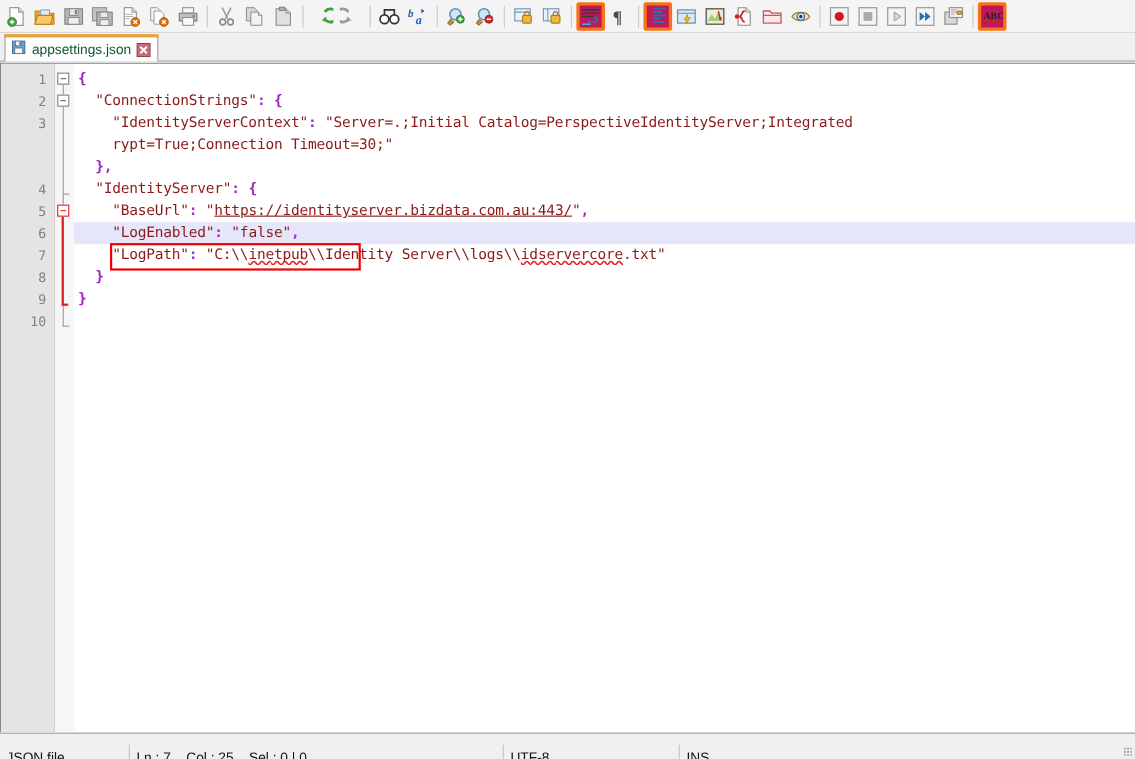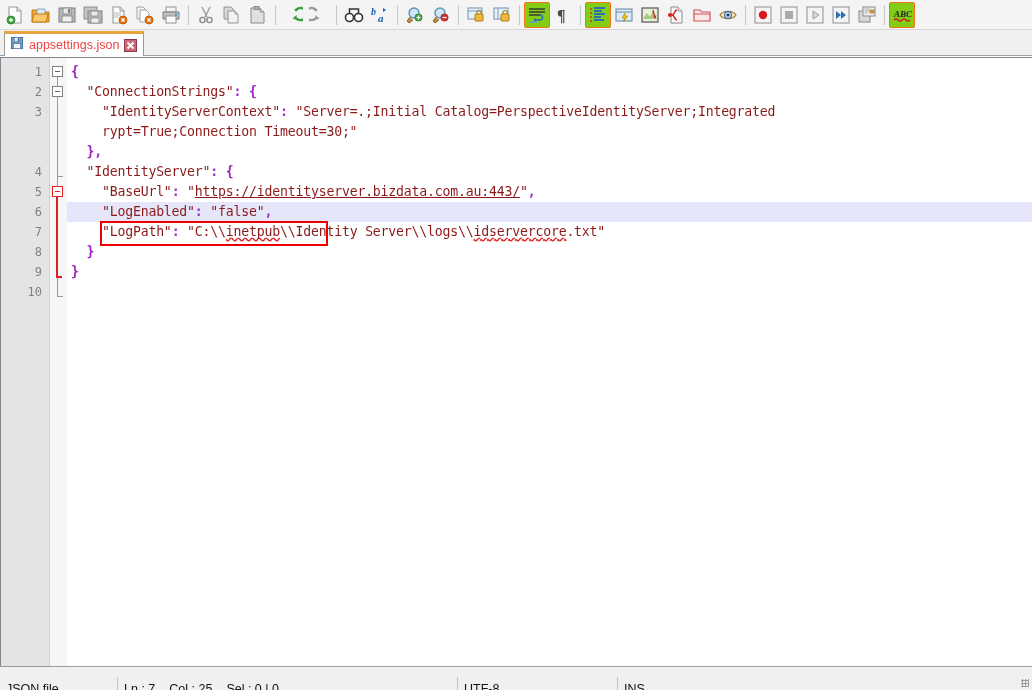--- a/index.html
+++ b/index.html
@@ -28,24 +28,23 @@
   .tb-btn {
     width: 26px;
     height: 26px;
     display: flex;
     align-items: center;
     justify-content: center;
     border-radius: 2px;
     flex: 0 0 auto;
   }
   .tb-btn.active {
-    background: #84cc16;
-    border: 1px solid #f97316;
-    box-sizing: border-box;
-    font-style: italic;
+    background: #be185d;
+    border: 3px solid #f97316;
+    box-sizing: border-box;
   }
   .tb-sep {
     width: 1px;
     height: 20px;
     background: #c8c8c8;
     margin: 0 4px;
     flex: 0 0 auto;
   }
   .tb-spacer { flex: 1 1 auto; }
 
@@ -68,21 +67,21 @@
     display: flex;
     align-items: center;
     padding: 0 6px 0 5px;
     gap: 5px;
     box-sizing: border-box;
     position: relative;
     top: 1px;
   }
   .tab-label {
     font-size: 12.5px;
-    color: #ef4444;
+    color: #14532d;
     white-space: nowrap;
   }
   .tab-close {
     width: 13px;
     height: 13px;
     display: flex;
     align-items: center;
     justify-content: center;
   }
 

